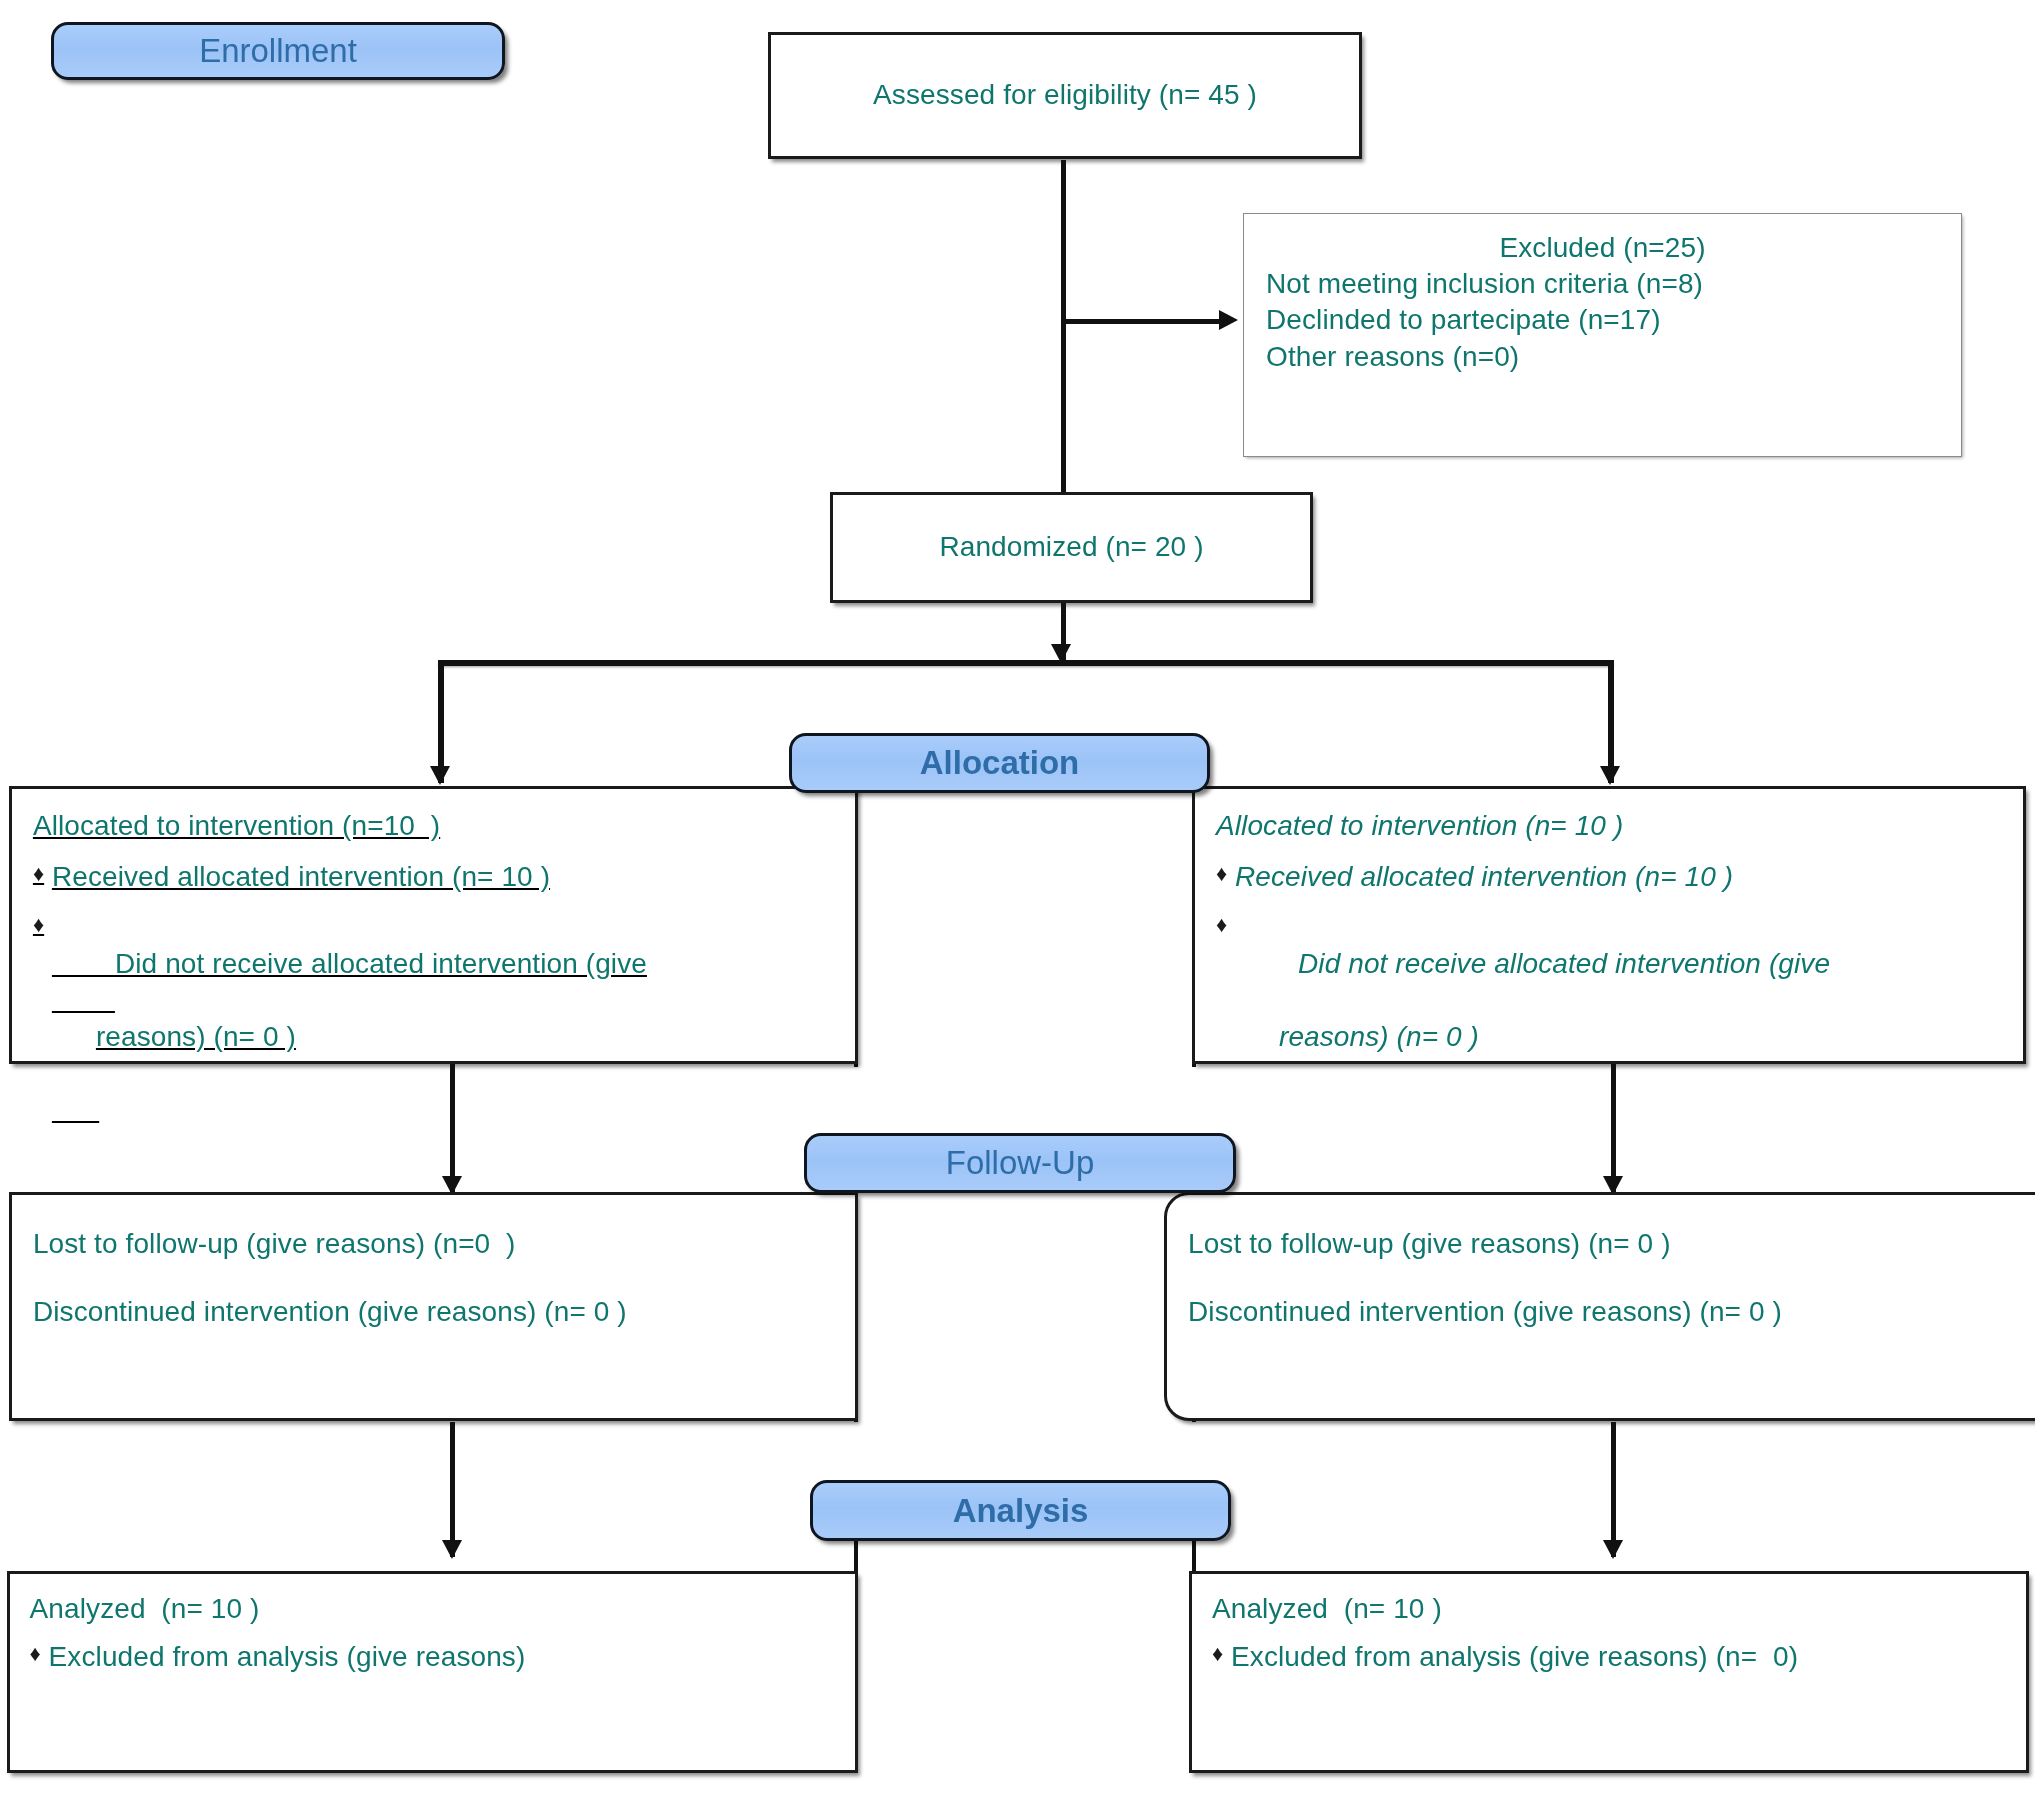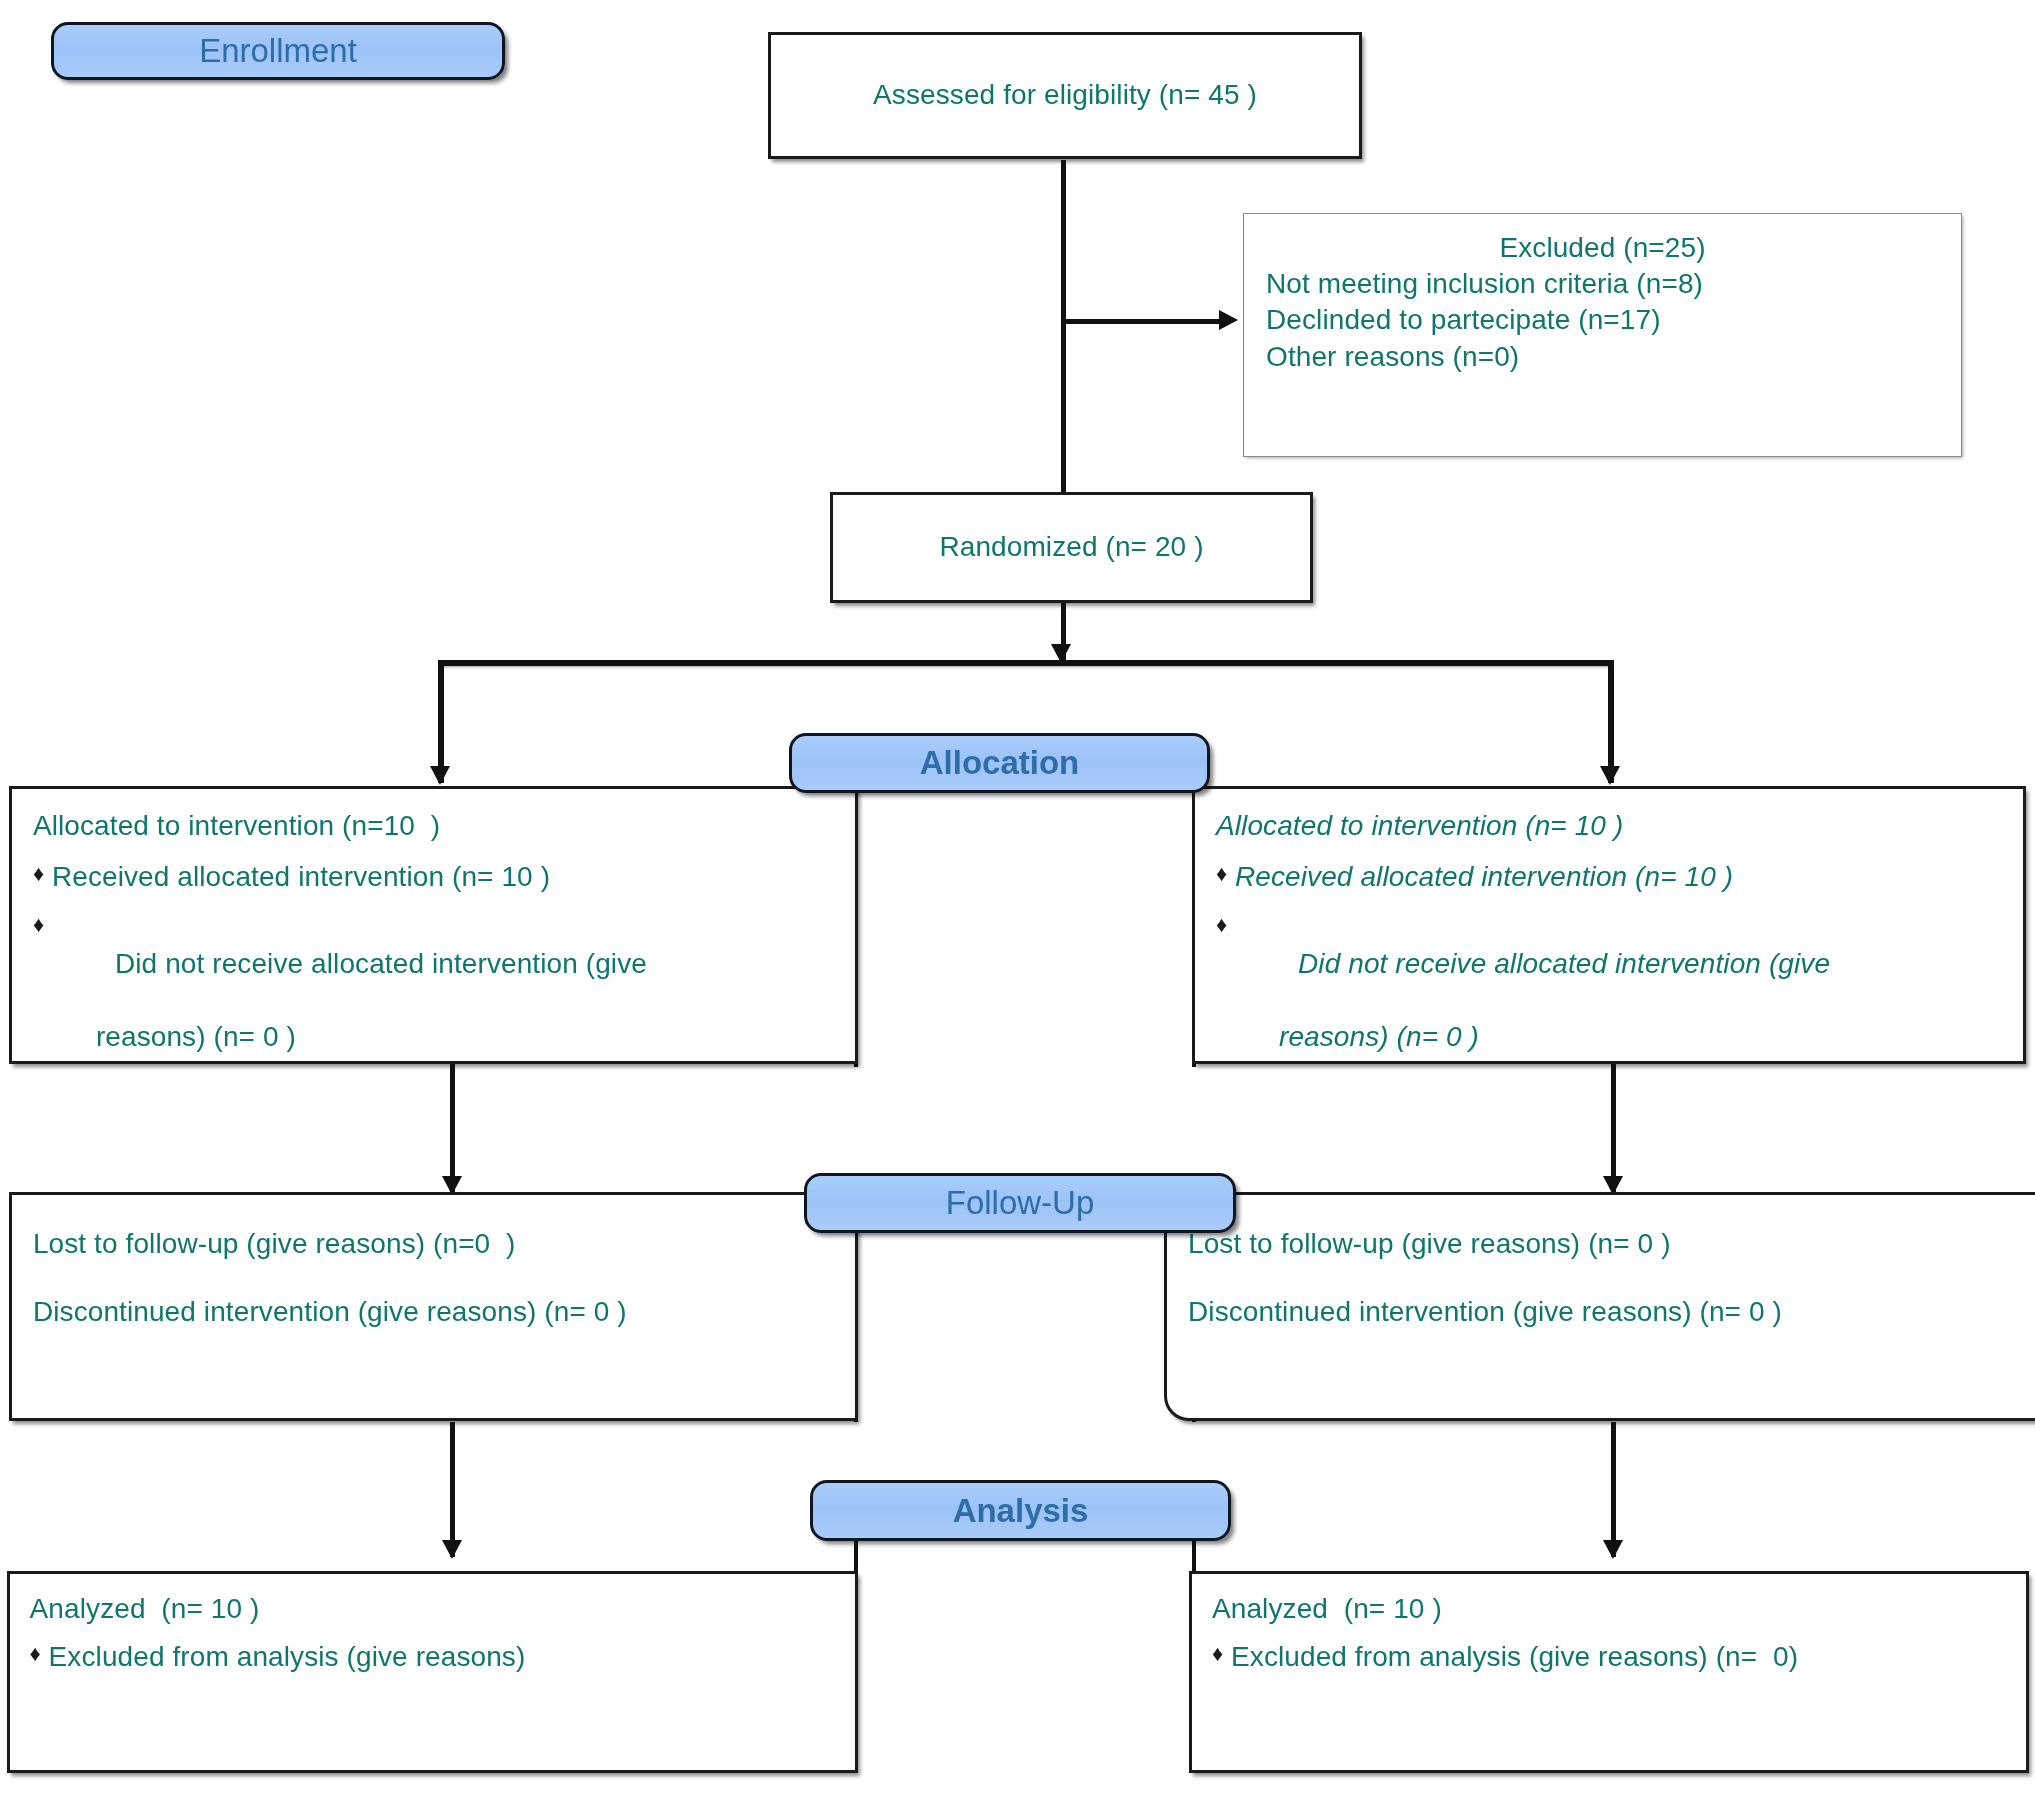--- a/index.html
+++ b/index.html
@@ -132,21 +132,21 @@
   <div class="abs arrow-down" style="left:430px; top:766px;"></div>
   <div class="abs arrow-down" style="left:1600px; top:766px;"></div>
 
   <div class="abs badge bold" style="left:789px; top:733px; width:421px; height:60px;">
     <span>Allocation</span>
   </div>
 
   <div class="abs vline" style="left:854px; top:793px; width:4.4px; height:274px;"></div>
   <div class="abs vline" style="left:1192px; top:793px; width:4.4px; height:274px;"></div>
 
-  <div class="abs flowbox" style="left:8.9px; top:786px; width:849px; height:278px; padding:19px 24.4px 0 21px;">
+  <div class="abs flowbox" style="left:8.9px; top:786px; width:849px; height:278px; padding:19px 24.4px 0 21px;text-decoration:underline;">
     <div class="boxtext">Allocated to intervention (n=10  )</div>
     <div class="bullet-row" style="margin-top:14.4px;">
       <span class="diamond">♦</span>
       <span class="boxtext bullet-text">Received allocated intervention (n= 10 )</span>
     </div>
     <div class="bullet-row" style="margin-top:14.4px;">
       <span class="diamond">♦</span>
       <span class="boxtext bullet-text">
         <span>Did not receive allocated intervention (give</span>
         <span class="cont">reasons) (n= 0 )</span>
@@ -168,21 +168,21 @@
       </span>
     </div>
   </div>
 
   <div class="abs vline" style="left:450px; top:1064px; width:5px; height:129px;"></div>
   <div class="abs arrow-down" style="left:442px; top:1176px;"></div>
 
   <div class="abs vline" style="left:1611px; top:1064px; width:5px; height:129px;"></div>
   <div class="abs arrow-down" style="left:1603px; top:1176px;"></div>
 
-  <div class="abs badge" style="left:804px; top:1133px; width:432px; height:60px;margin-top:40px;">
+  <div class="abs badge" style="left:804px; top:1133px; width:432px; height:60px;">
     <span>Follow-Up</span>
   </div>
 
   <div class="abs vline" style="left:854px; top:1193px; width:4.4px; height:229px;"></div>
   <div class="abs vline" style="left:1192px; top:1193px; width:4.4px; height:229px;"></div>
 
   <div class="abs flowbox" style="left:8.9px; top:1192px; width:849px; height:229px; padding:31px 24.4px 0 21px;">
     <div class="boxtext">Lost to follow-up (give reasons) (n=0  )</div>
     <div class="boxtext" style="margin-top:32px;">Discontinued intervention (give reasons) (n= 0 )</div>
   </div>

